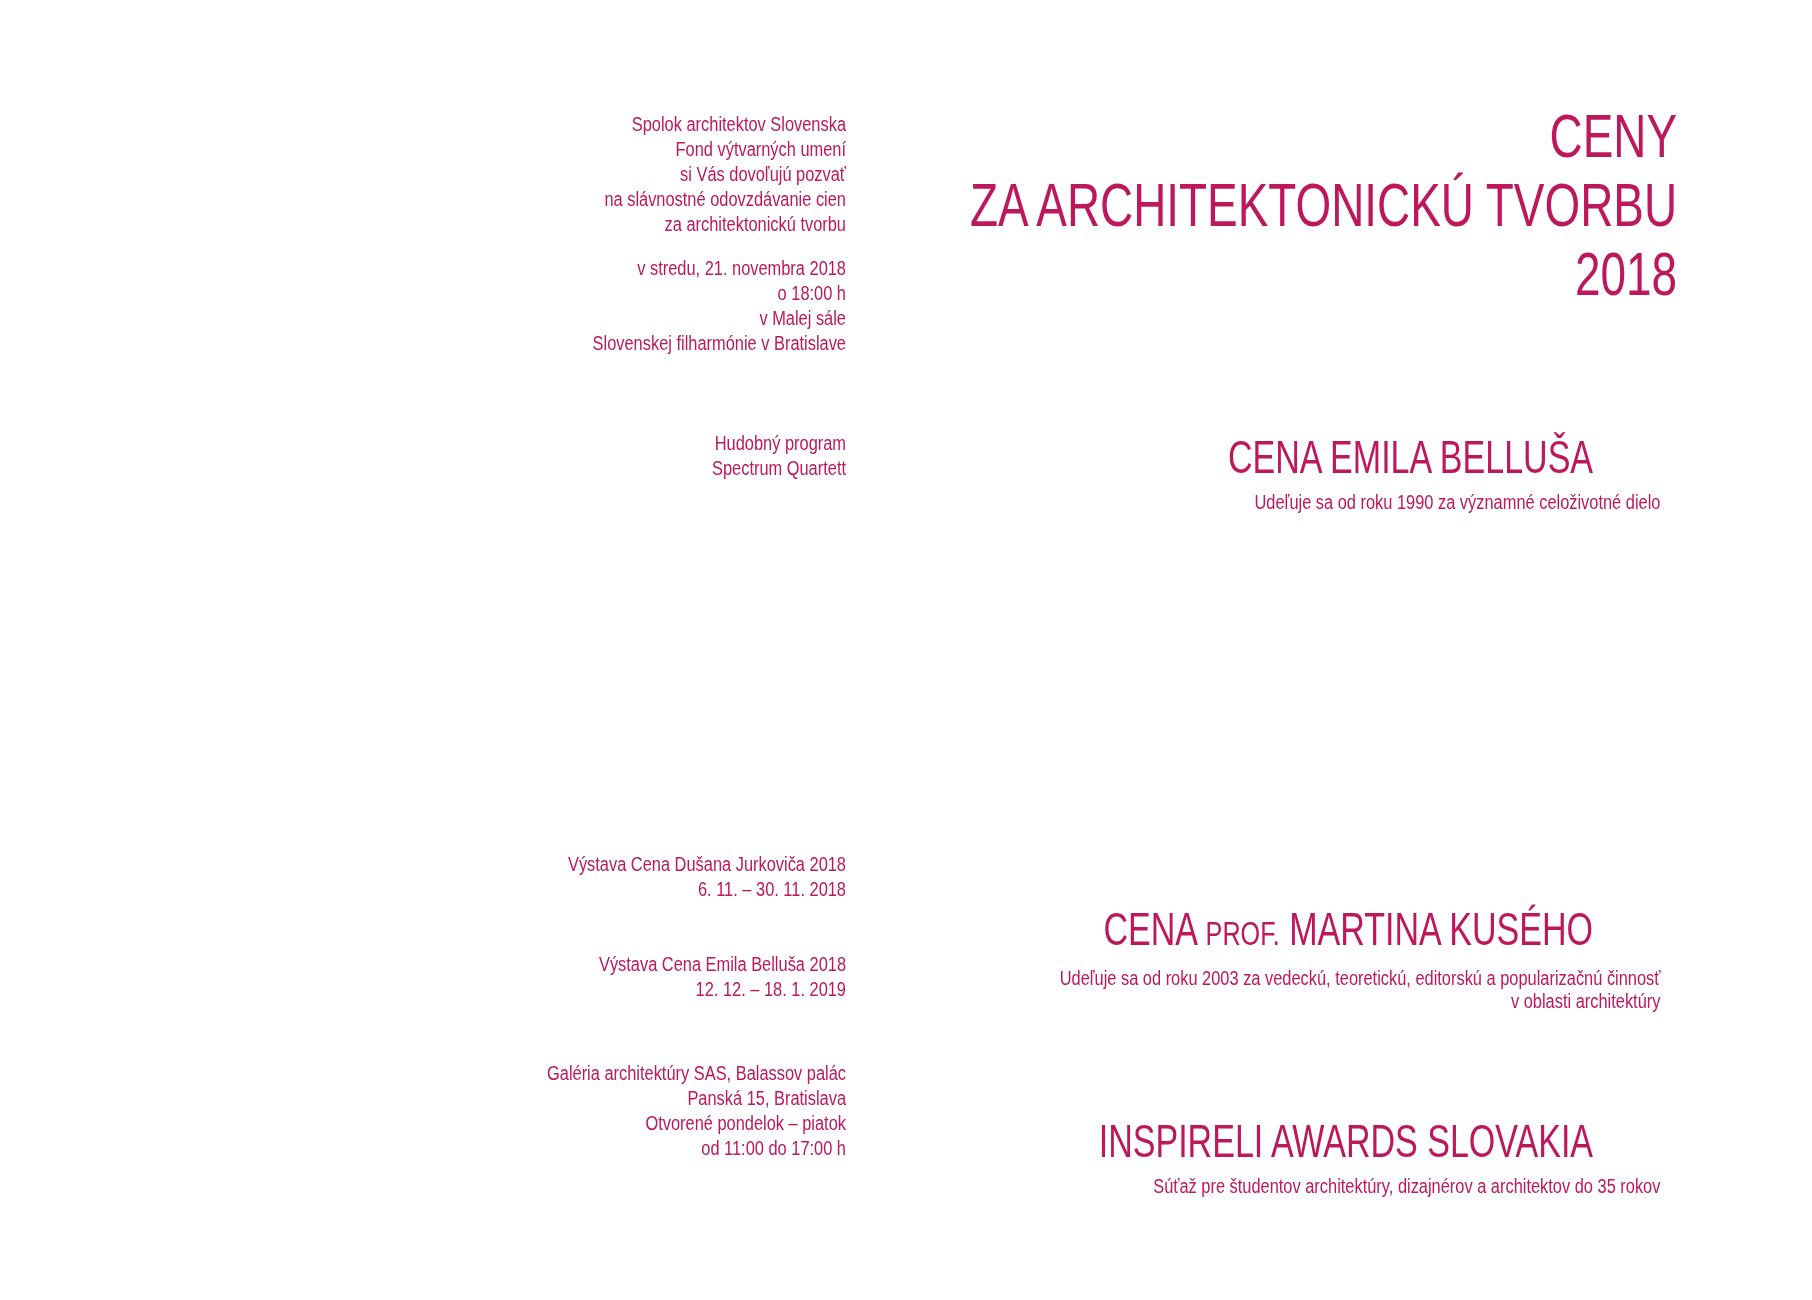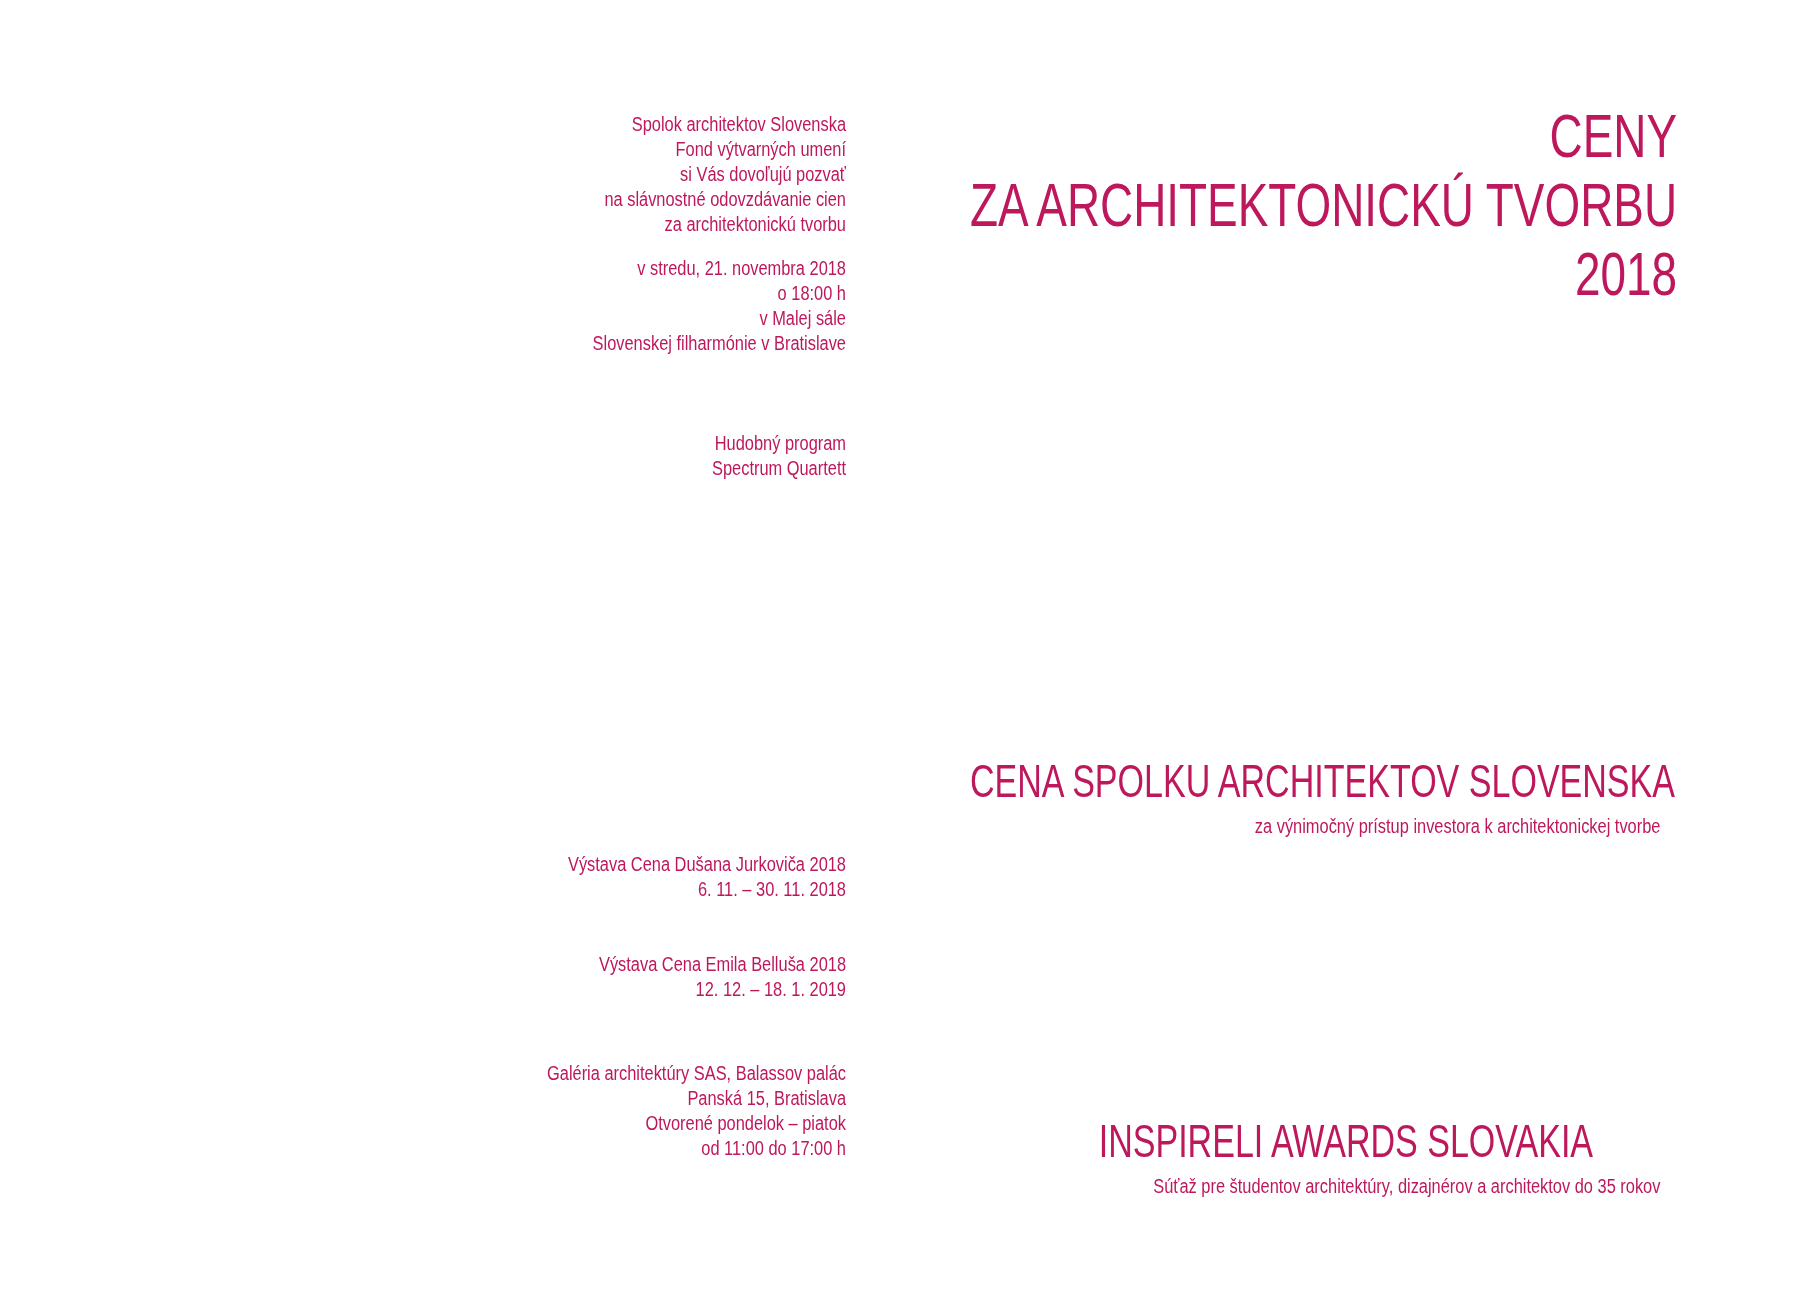--- a/index.html
+++ b/index.html
@@ -144,29 +144,36 @@
   </div>
 
   <div class="right-col">
 
     <h1 class="doc-title">
       <span style="display:block">CENY</span>
       <span style="display:block">ZA ARCHITEKTONICKÚ TVORBU</span>
       <span style="display:block">2018</span>
     </h1>
 
-
-
-    <section class="award" id="award-spolok">
-      <h2 class="award-name">CENA SPOLKU ARCHITEKTOV SLOVENSKA</h2>
+    <section class="award" id="award-bellus">
+      <h2 class="award-name">CENA EMILA BELLUŠA</h2>
       <div class="award-desc">
-        <span class="line">za výnimočný prístup investora k architektonickej tvorbe</span>
+        <span class="line">Udeľuje sa od roku 1990 za významné celoživotné dielo</span>
       </div>
     </section>
 
+
+
+    <section class="award" id="award-kusy">
+      <h2 class="award-name"><span>CENA </span><span class="small-caps">PROF.</span><span> MARTINA KUSÉHO</span></h2>
+      <div class="award-desc">
+        <span class="line">Udeľuje sa od roku 2003 za vedeckú, teoretickú, editorskú a popularizačnú činnosť</span>
+        <span class="line">v oblasti architektúry</span>
+      </div>
+    </section>
 
     <section class="award" id="award-inspireli">
       <h2 class="award-name">INSPIRELI AWARDS SLOVAKIA</h2>
       <div class="award-desc">
         <span class="line">Súťaž pre študentov architektúry, dizajnérov a architektov do 35 rokov</span>
       </div>
     </section>
 
   </div>
 </div>

